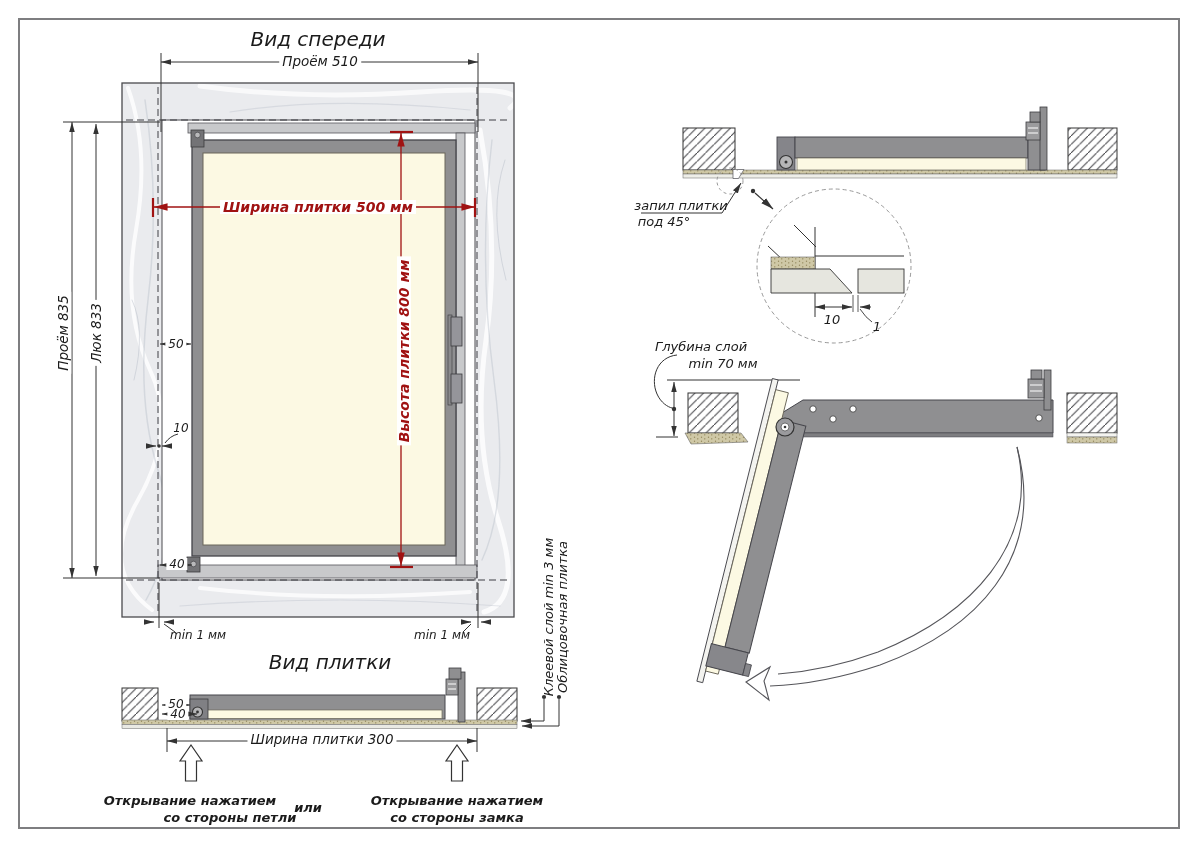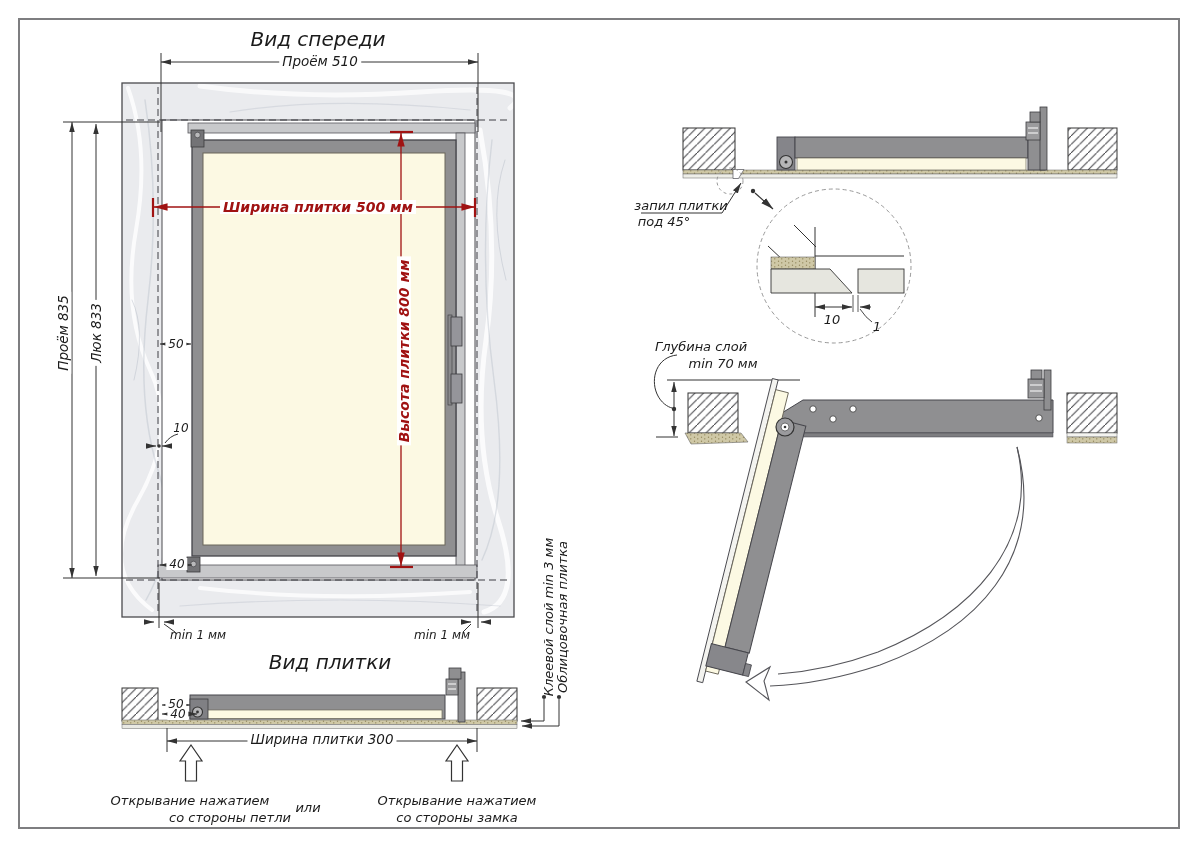--- a/index.html
+++ b/index.html
@@ -8,21 +8,21 @@
   #frame-border{position:absolute;left:18px;top:18px;width:1158px;height:807px;
          border:2px solid #7e7e80;}
   svg{position:absolute;left:0;top:0;}
   .lbl{position:absolute;font:italic 13px "DejaVu Sans",sans-serif;color:#1b1b1b;
        white-space:nowrap;transform:translate(-50%,-50%);line-height:1;}
   .bg{background:#fff;padding:0 3px;}
   .rot{transform:translate(-50%,-50%) rotate(-90deg);}
   .red{color:#a01212;font-weight:700;font-size:14px;}
   .big{font-size:20px;}
   .sm{font-size:12px;}
-  .b{font-weight:400;}
+  .b{font-weight:700;}
   .md{font-size:13.5px;}
 </style>
 </head>
 <body>
 
 <div id="stage">
   <div id="frame-border"></div>
 
   <svg width="1200" height="849" viewBox="0 0 1200 849">
     <defs>

